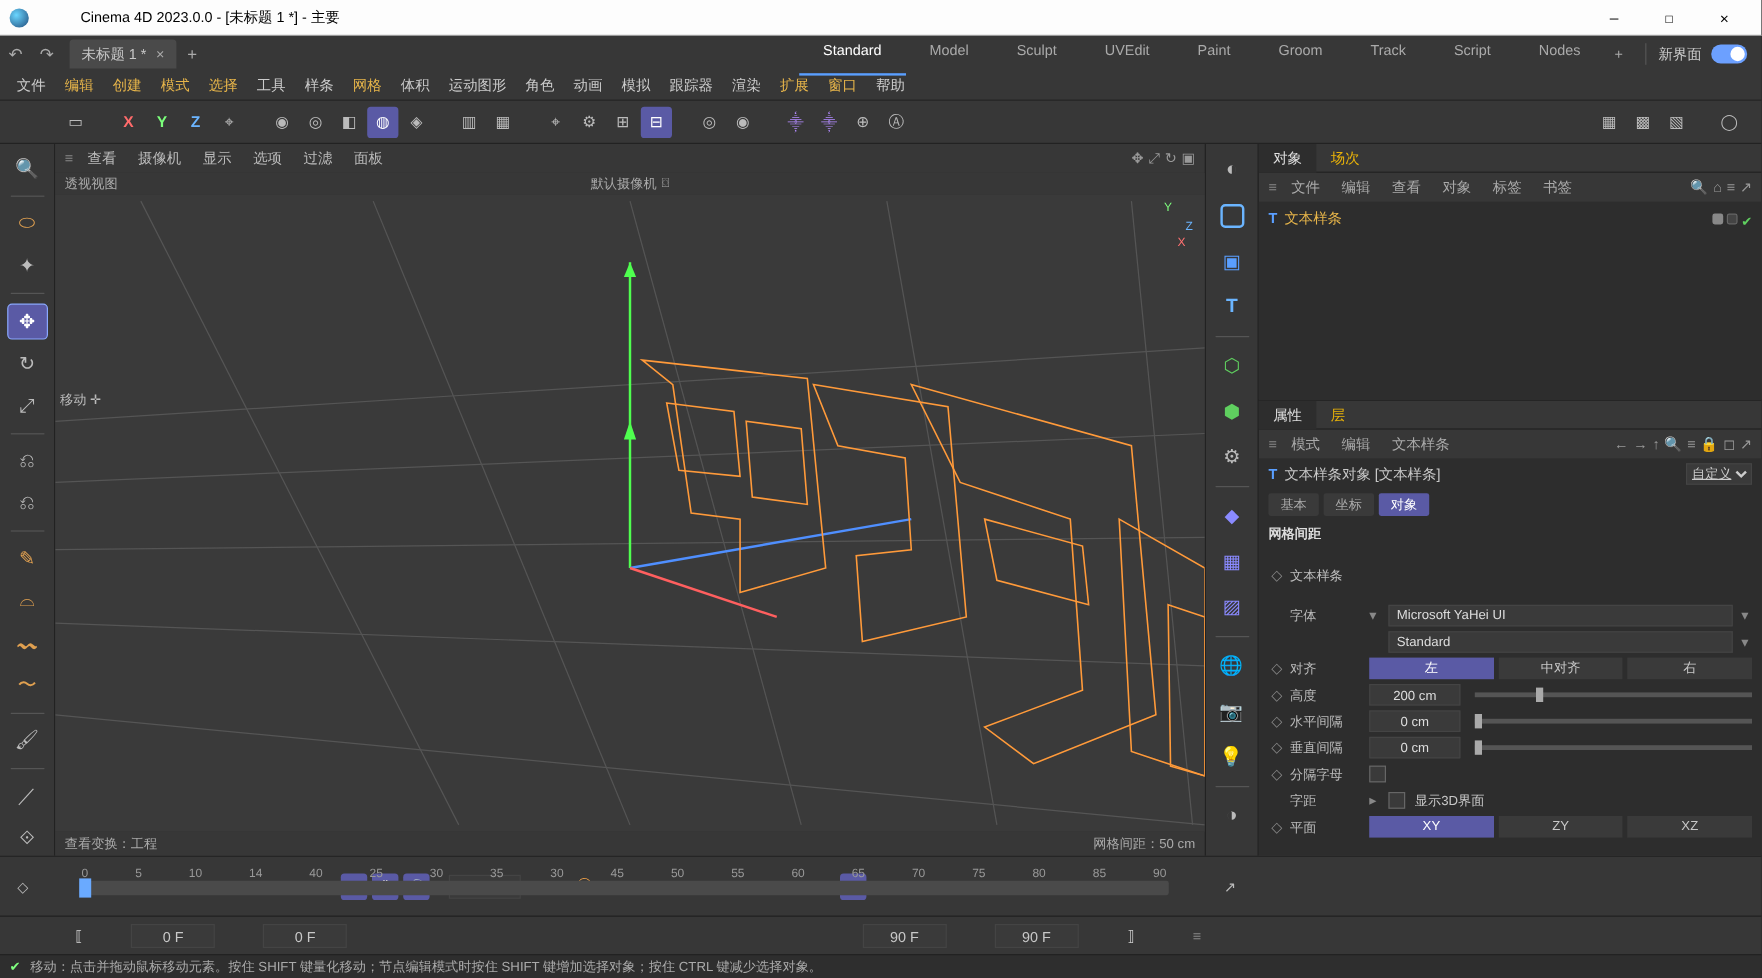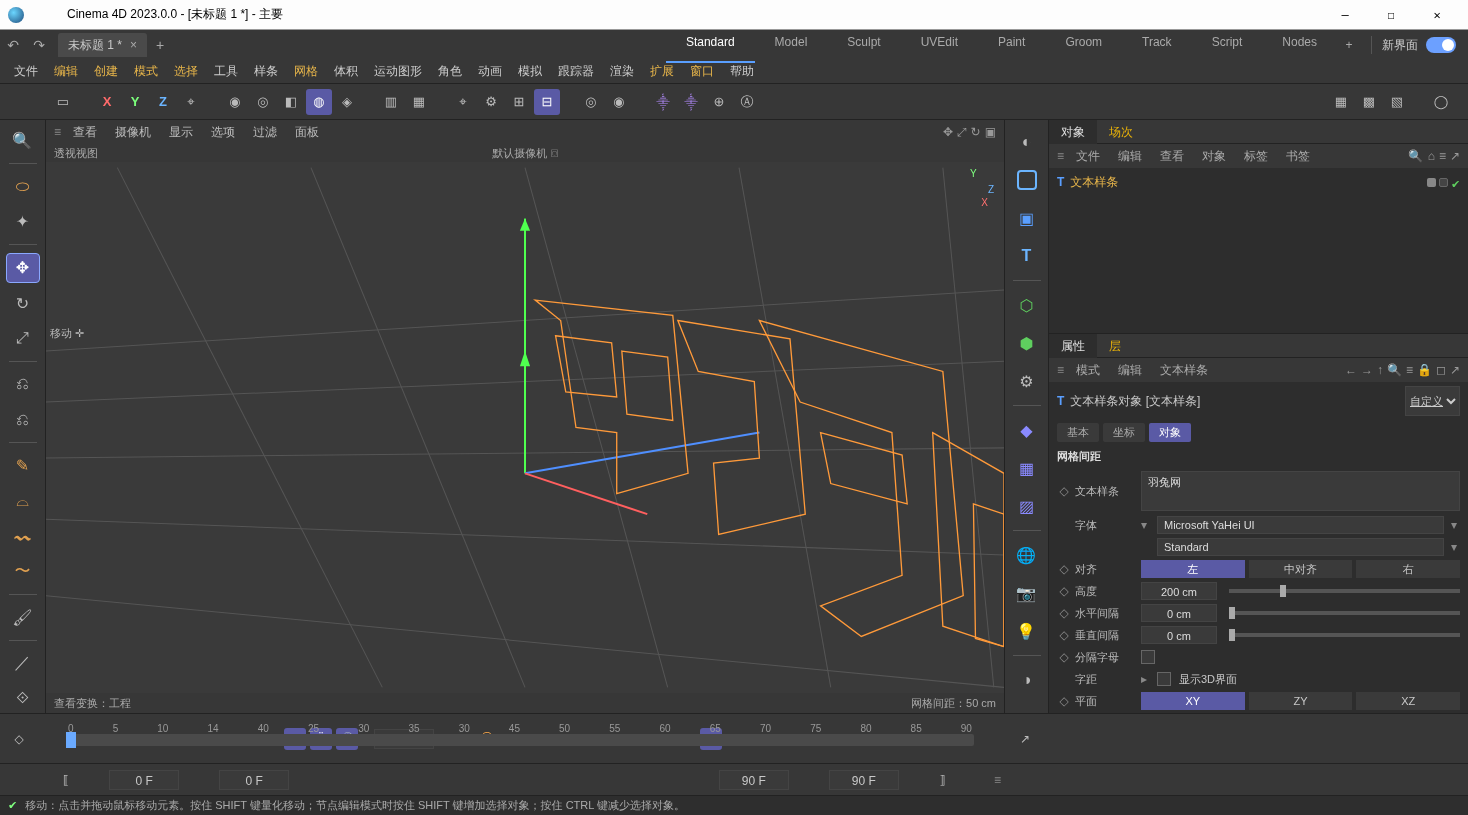--- a/index.html
+++ b/index.html
@@ -93,21 +93,21 @@
 .tree-dots { margin-left: auto; display: flex; gap: 3px; align-items: center; }
 .dot { width: 9px; height: 9px; border-radius: 2px; }
 .dot.gray { background: #888; }
 .dot.dark { background: #444; border: 1px solid #666; }
 .dot.green-check { color: #5fcf5f; font-size: 11px; }
 
 .attr-panel { height: 380px; border-top: 1px solid #222; display: flex; flex-direction: column; }
 .attr-body { flex: 1; background: #2d2d2d; overflow: auto; padding: 0; }
 .attr-head-row { display: flex; align-items: center; padding: 4px 8px; gap: 6px; }
 .attr-head-row .mode-sel { margin-left: auto; }
-.attr-head-row select, .inline-sel { background: #3a3a3a; border: 1px solid #444; color: #ccc; font-size: 11px; height: 30px; text-decoration: underline; }
+.attr-head-row select, .inline-sel { background: #3a3a3a; border: 1px solid #444; color: #ccc; font-size: 11px; height: 18px; text-decoration: underline; }
 .attr-subtabs { display: flex; gap: 4px; padding: 3px 8px; }
 .sub-tab { padding: 2px 10px; border-radius: 2px; color: #aaa; background: #3a3a3a; font-size: 11px; }
 .sub-tab.active { background: #5a5aa5; color: #fff; }
 .attr-section { padding: 4px 8px; color: #ddd; font-size: 11px; font-weight: bold; }
 .attr-row { display: flex; align-items: center; height: 22px; padding: 0 8px; gap: 4px; }
 .attr-row .diam { color: #888; width: 14px; text-align: center; }
 .attr-row .label { width: 62px; color: #bbb; font-size: 11px; }
 .attr-row .val { flex: 1; background: #3a3a3a; border: 1px solid #444; color: #ddd; height: 18px; padding: 0 6px; display: flex; align-items: center; font-size: 11px; }
 .attr-row .val.textarea { height: 40px; align-items: flex-start; padding-top: 3px; }
 .attr-row .slider { flex: 1; height: 4px; background: #555; position: relative; margin-left: 8px; }
@@ -444,21 +444,20 @@
         <div class="attr-subtabs">
           <div class="sub-tab">基本</div>
           <div class="sub-tab">坐标</div>
           <div class="sub-tab active">对象</div>
         </div>
         <div class="attr-section">网格间距</div>
 
         <div class="attr-row" style="height:46px;">
           <span class="diam">◇</span>
           <span class="label">文本样条</span>
-          <div class="val textarea">羽兔网</div>
         </div>
 
         <div class="attr-row">
           <span class="diam">&nbsp;</span>
           <span class="label">字体</span>
           <span class="expand">▾</span>
           <div class="val">Microsoft YaHei UI</div>
           <span style="color:#888;width:12px;text-align:center;">▾</span>
         </div>
         <div class="attr-row">

